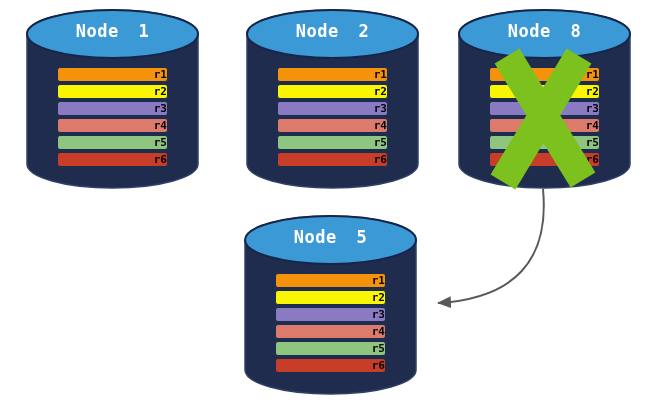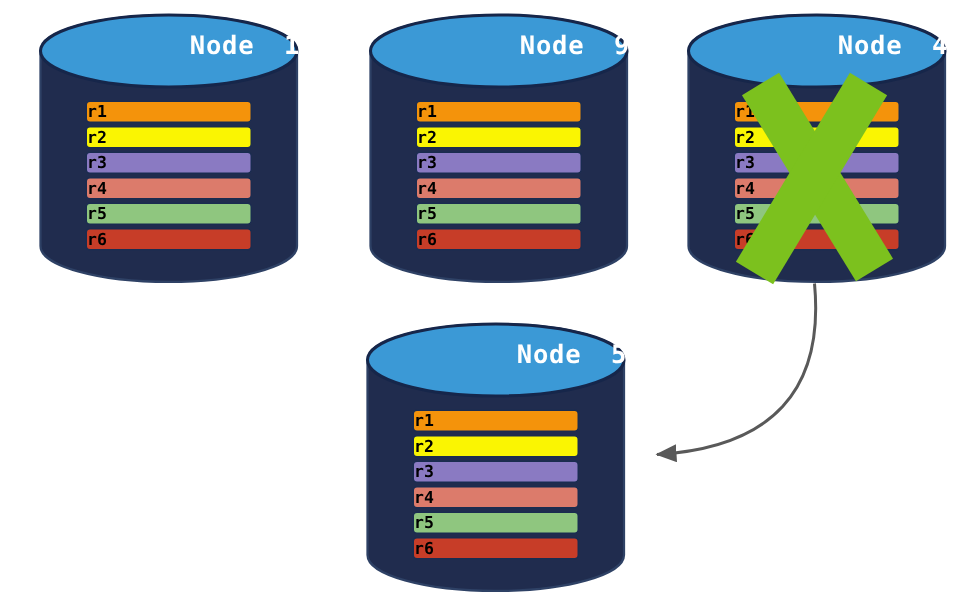--- a/index.html
+++ b/index.html
@@ -10,31 +10,31 @@
     background: #ffffff;
     overflow: hidden;
     font-family: "DejaVu Sans Mono", monospace;
   }
   .node { position: absolute; width: 175px; height: 182px; }
   .node svg.cyl { position: absolute; left: 0; top: 0; width: 175px; height: 182px; overflow: visible; }
   .cyl-body { stroke: #2E4165; stroke-width: 1.5; }
   .cyl-top  { stroke: #16264A; stroke-width: 2; }
   .node-title {
     position: absolute; left: 0; right: 0; top: 13px;
-    text-align: right; color: #ffffff;
+    text-align: center; color: #ffffff;
     font-size: 17px; font-weight: bold; word-spacing: 9px;
     letter-spacing: 0.5px;
     z-index: 2;
   }
   .bars { position: absolute; left: 32px; right: 32px; top: 59px; z-index: 2; }
   .bar {
     box-sizing: border-box;
     height: 15px; margin-bottom: 2px;
     border: 1px solid #1A2C50; border-radius: 3px;
-    text-align: left; color: #000000;
+    text-align: right; color: #000000;
     font-size: 11px; font-weight: bold; line-height: 13px;
   }
   .cross {
     position: absolute; left: 38px; top: 42px;
     width: 100px; height: 136px;
     overflow: visible; z-index: 4;
   }
   .arrow-layer {
     position: absolute; left: 0; top: 0;
     width: 646px; height: 402px;
@@ -60,37 +60,37 @@
       <div class="bar" style="background: rgb(143, 198, 127);">r5</div>
       <div class="bar" style="background: rgb(199, 61, 40);">r6</div>
     </div>
   </div>
 
   <div class="node" style="left:245px; top:8px;">
     <svg class="cyl" viewBox="0 0 175 182">
       <path class="cyl-body" d="M2,26 v130 a85.5,24 0 0 0 171,0 v-130 a85.5,24 0 0 0 -171,0 z" fill="#202C4E"></path>
       <ellipse class="cyl-top" cx="87.5" cy="26" rx="85.5" ry="24" fill="#3B99D6"></ellipse>
     </svg>
-    <div class="node-title">Node 9</div>
+    <div class="node-title">Node 2</div>
     <div class="bars">
       <div class="bar" style="background: rgb(244, 147, 11);">r1</div>
       <div class="bar" style="background: rgb(250, 245, 2);">r2</div>
       <div class="bar" style="background: rgb(138, 122, 194);">r3</div>
       <div class="bar" style="background: rgb(220, 123, 107);">r4</div>
       <div class="bar" style="background: rgb(143, 198, 127);">r5</div>
       <div class="bar" style="background: rgb(199, 61, 40);">r6</div>
     </div>
   </div>
 
   <div class="node" style="left:457px; top:8px;">
     <svg class="cyl" viewBox="0 0 175 182">
       <path class="cyl-body" d="M2,26 v130 a85.5,24 0 0 0 171,0 v-130 a85.5,24 0 0 0 -171,0 z" fill="#202C4E"></path>
       <ellipse class="cyl-top" cx="87.5" cy="26" rx="85.5" ry="24" fill="#3B99D6"></ellipse>
     </svg>
-    <div class="node-title">Node 4</div>
+    <div class="node-title">Node 8</div>
     <div class="bars">
       <div class="bar" style="background: rgb(244, 147, 11);">r1</div>
       <div class="bar" style="background: rgb(250, 245, 2);">r2</div>
       <div class="bar" style="background: rgb(138, 122, 194);">r3</div>
       <div class="bar" style="background: rgb(220, 123, 107);">r4</div>
       <div class="bar" style="background: rgb(143, 198, 127);">r5</div>
       <div class="bar" style="background: rgb(199, 61, 40);">r6</div>
     </div>
     <svg class="cross" viewBox="0 0 100 136">
       <line x1="12" y1="6" x2="88" y2="130" stroke-width="29" stroke-linecap="butt" stroke="#7CC11E"></line>

